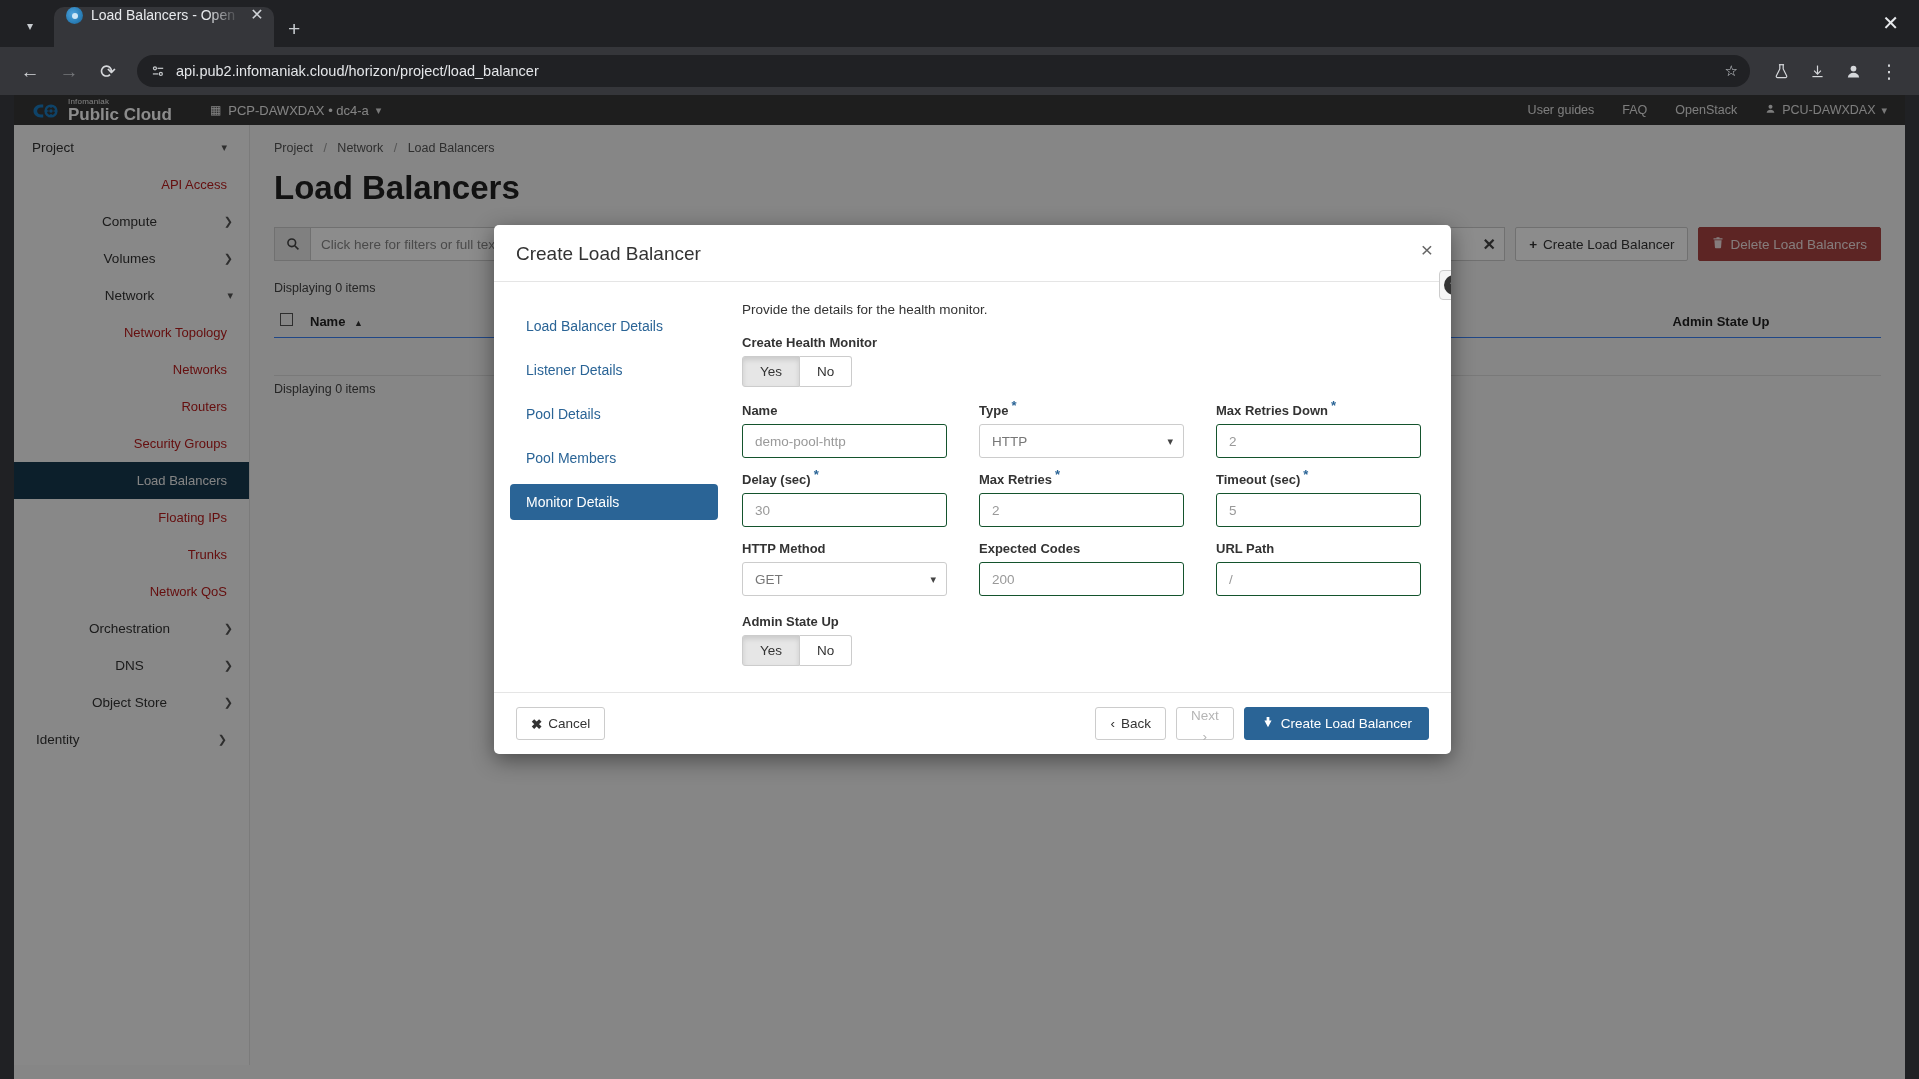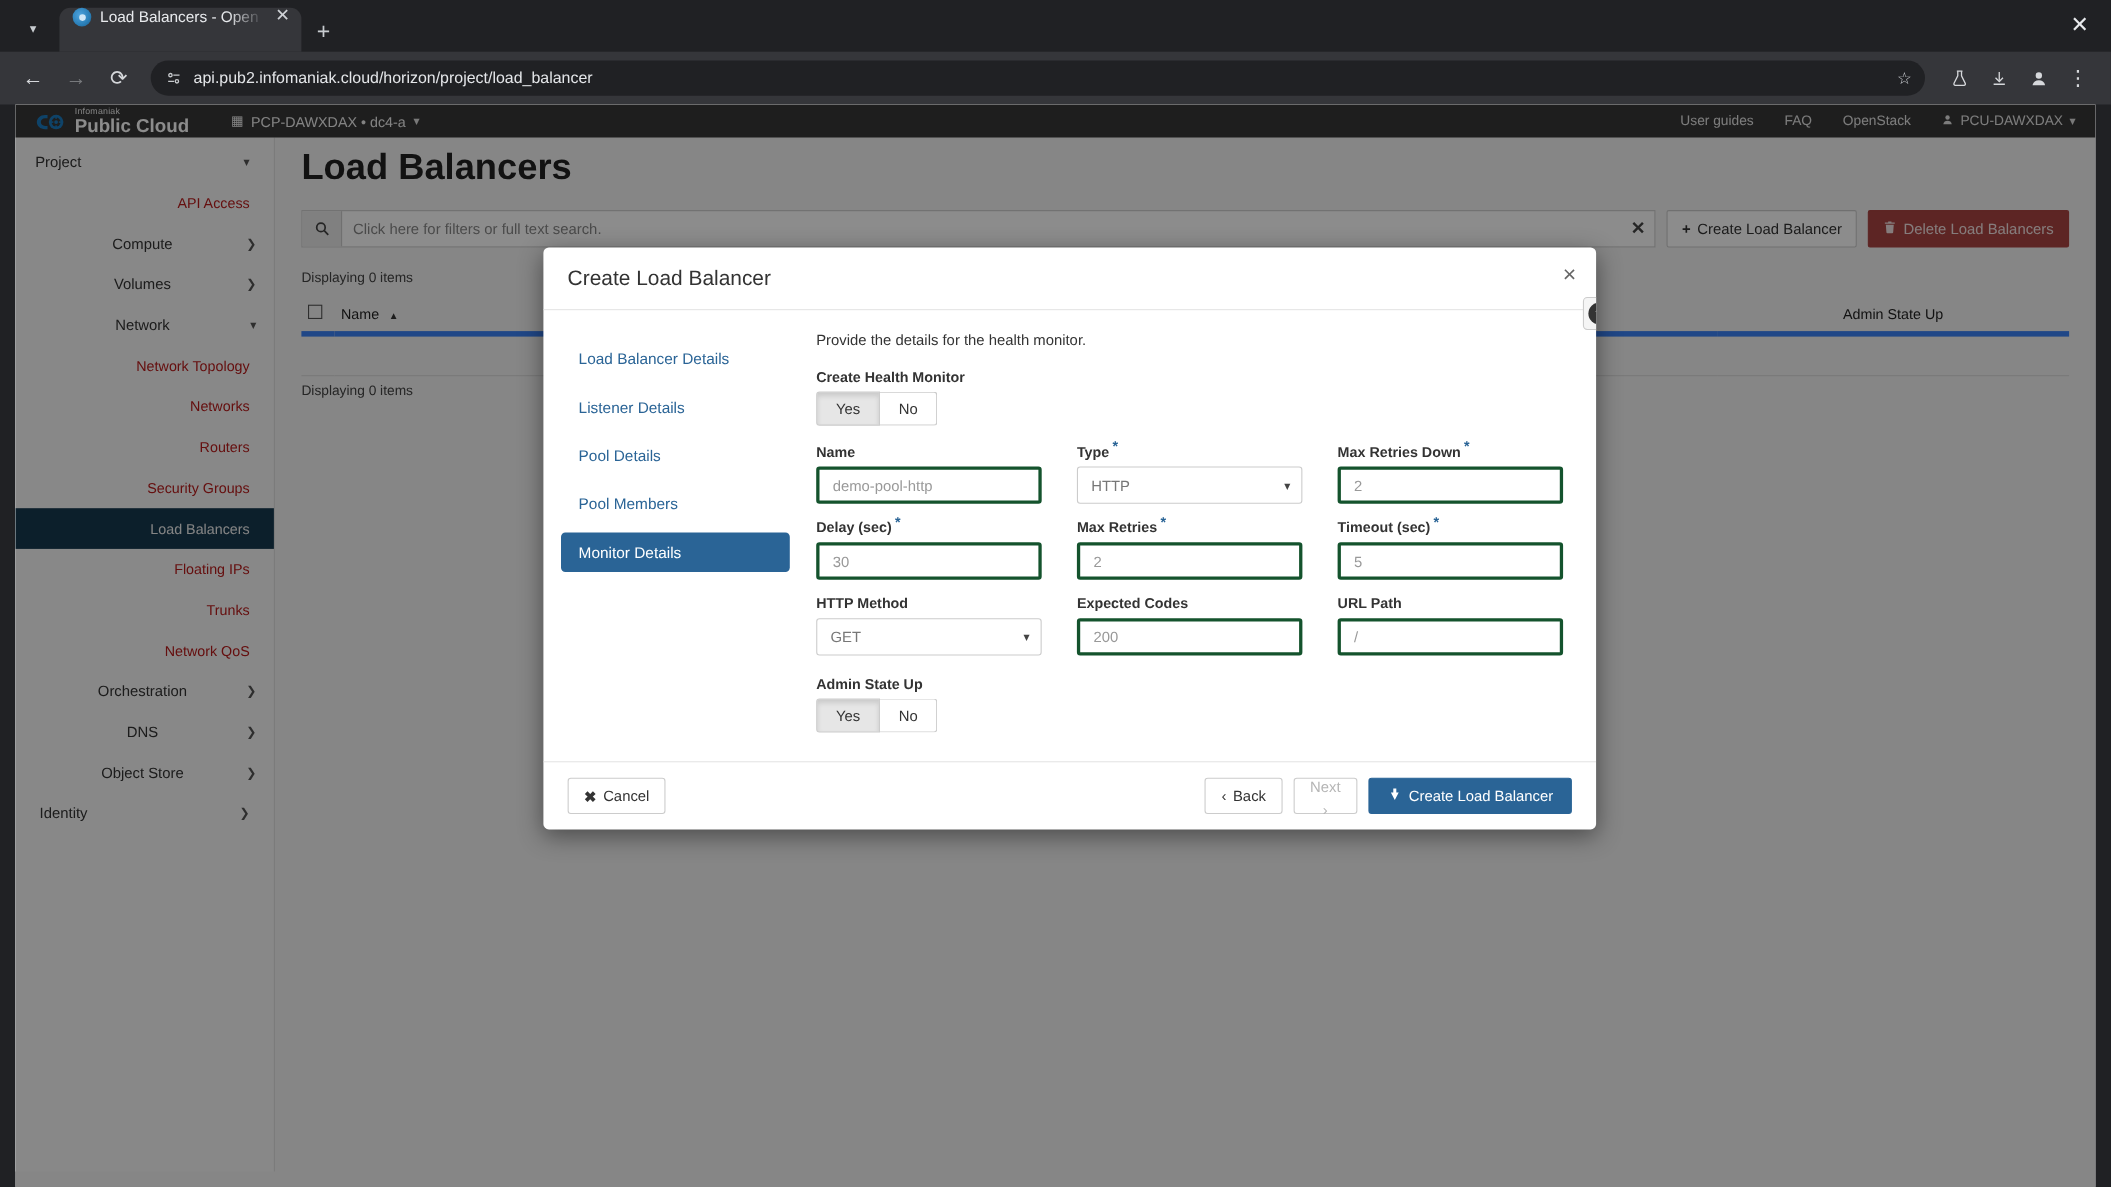--- a/index.html
+++ b/index.html
@@ -103,22 +103,22 @@
   .btn {
     height: 34px; display: inline-flex; align-items: center; gap: 6px; padding: 0 13px;
     border: 1px solid #ccc; background: #fff; font-size: 13.5px; color: #333; border-radius: 2px;
     white-space: nowrap;
   }
   .btn.danger { background: #a94442; border-color: #a94442; color: #f3e2e2; }
 
   .tbl-count { font-size: 12.5px; color: #444; padding: 6px 0 10px; }
   .tbl { width: 100%; border-collapse: collapse; }
   .tbl thead th {
-    text-align: left; font-size: 13px; font-weight: normal; color: #222;
-    border-bottom: 5px solid #3b82f6; padding: 8px 6px;
+    text-align: left; font-size: 13px; font-weight: bold; color: #222;
+    border-bottom: 1px solid #3b82f6; padding: 8px 6px;
   }
   .tbl tbody td { height: 38px; border-bottom: 1px solid #ddd; }
   .chk { width: 13px; height: 13px; border: 1.5px solid #555; display: inline-block; }
   .sort-caret { font-size: 9px; margin-left: 5px; color: #333; }
 
   
   .overlay { position: absolute; inset: 0; background: rgba(0,0,0,0.45); }
   .modal {
     position: absolute; left: 480px; top: 130px; width: 957px;
     background: #fff; border-radius: 5px; box-shadow: 0 6px 22px rgba(0,0,0,.45);
@@ -149,21 +149,21 @@
   .req { color: #2a6496; font-size: 13px; margin-left: 3px; vertical-align: super; line-height: 0; }
   .toggle { display: inline-flex; margin-bottom: 16px; }
   .toggle > div {
     padding: 7px 17px; font-size: 13.5px; border: 1px solid #ccc; background: #fff; color: #333;
   }
   .toggle > div:first-child { border-radius: 3px 0 0 3px; }
   .toggle > div:last-child { border-left: none; border-radius: 0 3px 3px 0; }
   .toggle > div.on { background: #e6e6e6; box-shadow: inset 0 3px 5px rgba(0,0,0,.12); }
   .grid3 { display: grid; grid-template-columns: 1fr 1fr 1fr; column-gap: 32px; row-gap: 14px; }
   .inp {
-    width: 100%; height: 34px; border: 3px solid #14532d; border-radius: 3px; background: #fff;
+    width: 100%; height: 34px; border: 1px solid #14532d; border-radius: 3px; background: #fff;
     display: flex; align-items: center; padding: 0 12px; font-size: 13.5px; color: #999;
   }
   .sel {
     width: 100%; height: 34px; border: 1px solid #ccc; border-radius: 3px; background: #fff;
     display: flex; align-items: center; padding: 0 10px 0 12px; font-size: 13.5px; color: #777;
   }
   .sel .caret { margin-left: auto; color: #444; font-size: 11px; }
   .fld { min-width: 0; }
   .modal-footer {
     border-top: 1px solid #e5e5e5; padding: 14px 22px; display: flex; align-items: center;
@@ -336,20 +336,27 @@
           <span>Object Store</span>
           <span class="chev">❯</span>
         </div>
         <div class="nav-group" style="justify-content:flex-start;padding-left:22px">
           <span>Identity</span>
           <span class="chev" style="margin-left:auto">❯</span>
         </div>
       </div>
 
       <div class="content">
+        <div class="breadcrumb">
+          <span>Project</span>
+          <span class="sep">/</span>
+          <span>Network</span>
+          <span class="sep">/</span>
+          <span>Load Balancers</span>
+        </div>
         <div class="page-title">Load Balancers</div>
 
         <div class="toolrow">
           <div class="searchbox">
             <div class="search-ico-btn">
               <svg width="14" height="14" viewBox="0 0 16 16" fill="none" stroke="#444" stroke-width="1.8">
                 <circle cx="6.6" cy="6.6" r="4.4"></circle>
                   <line x1="10" y1="10" x2="14.2" y2="14.2"></line>
               </svg>
             </div>

